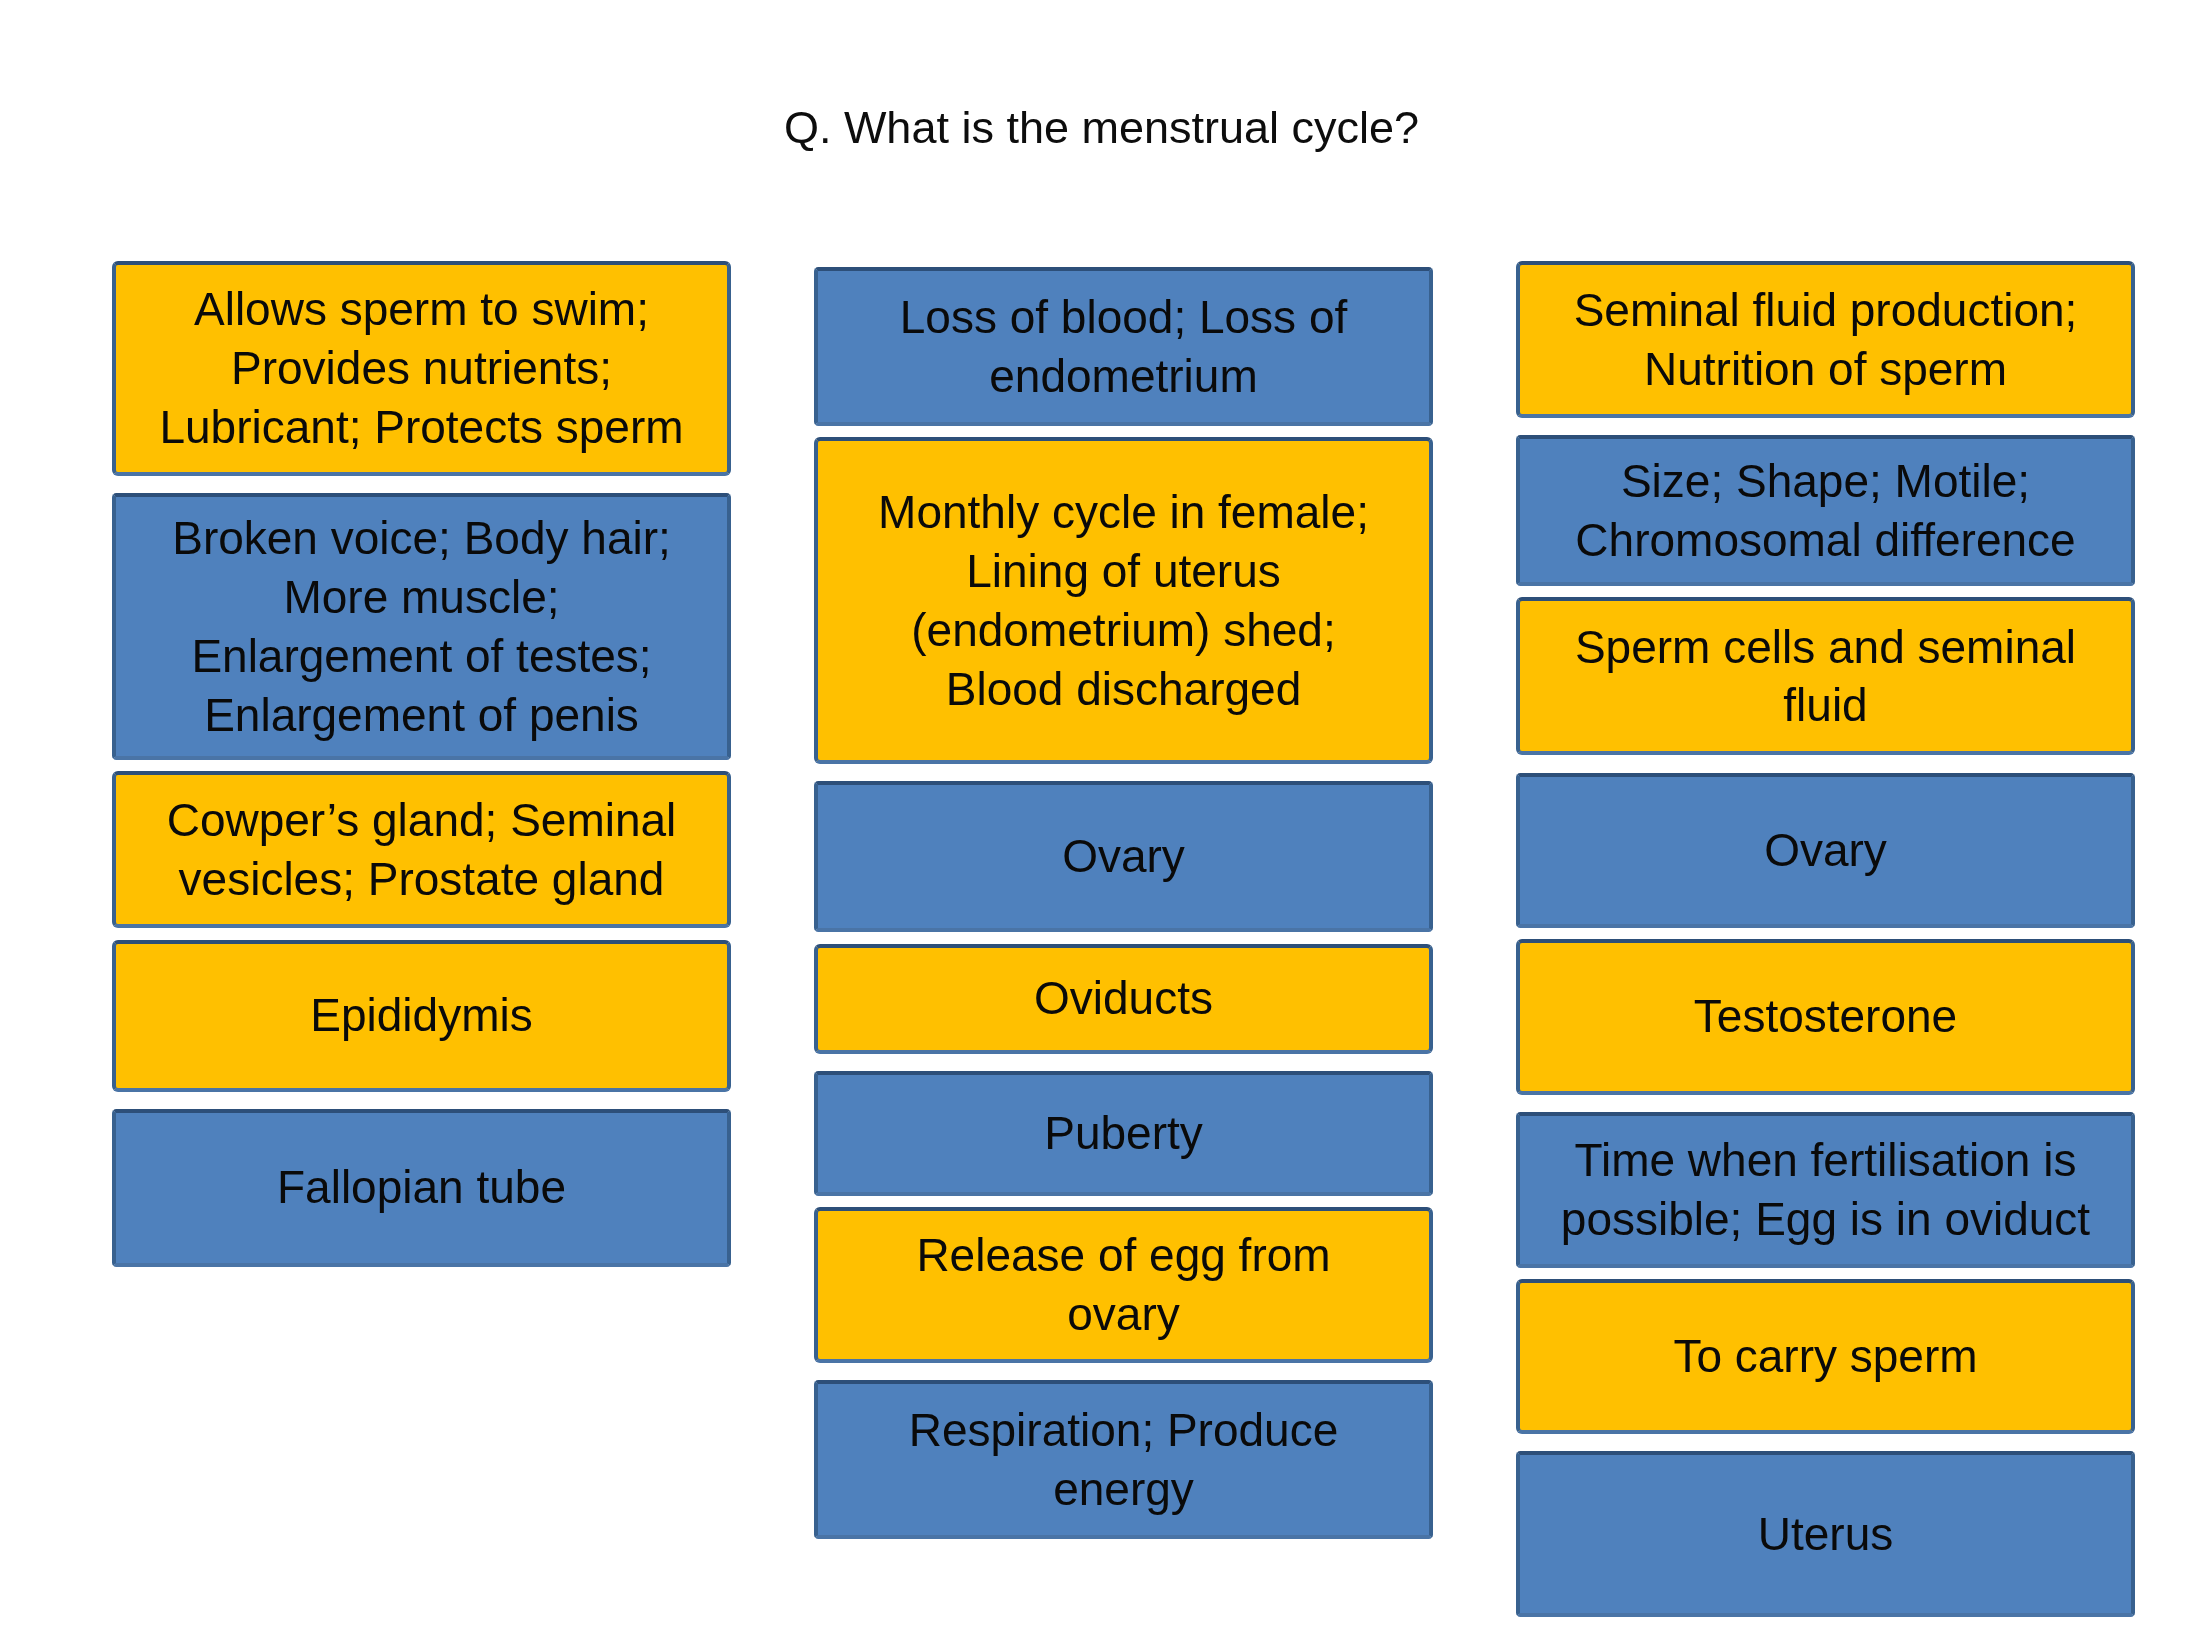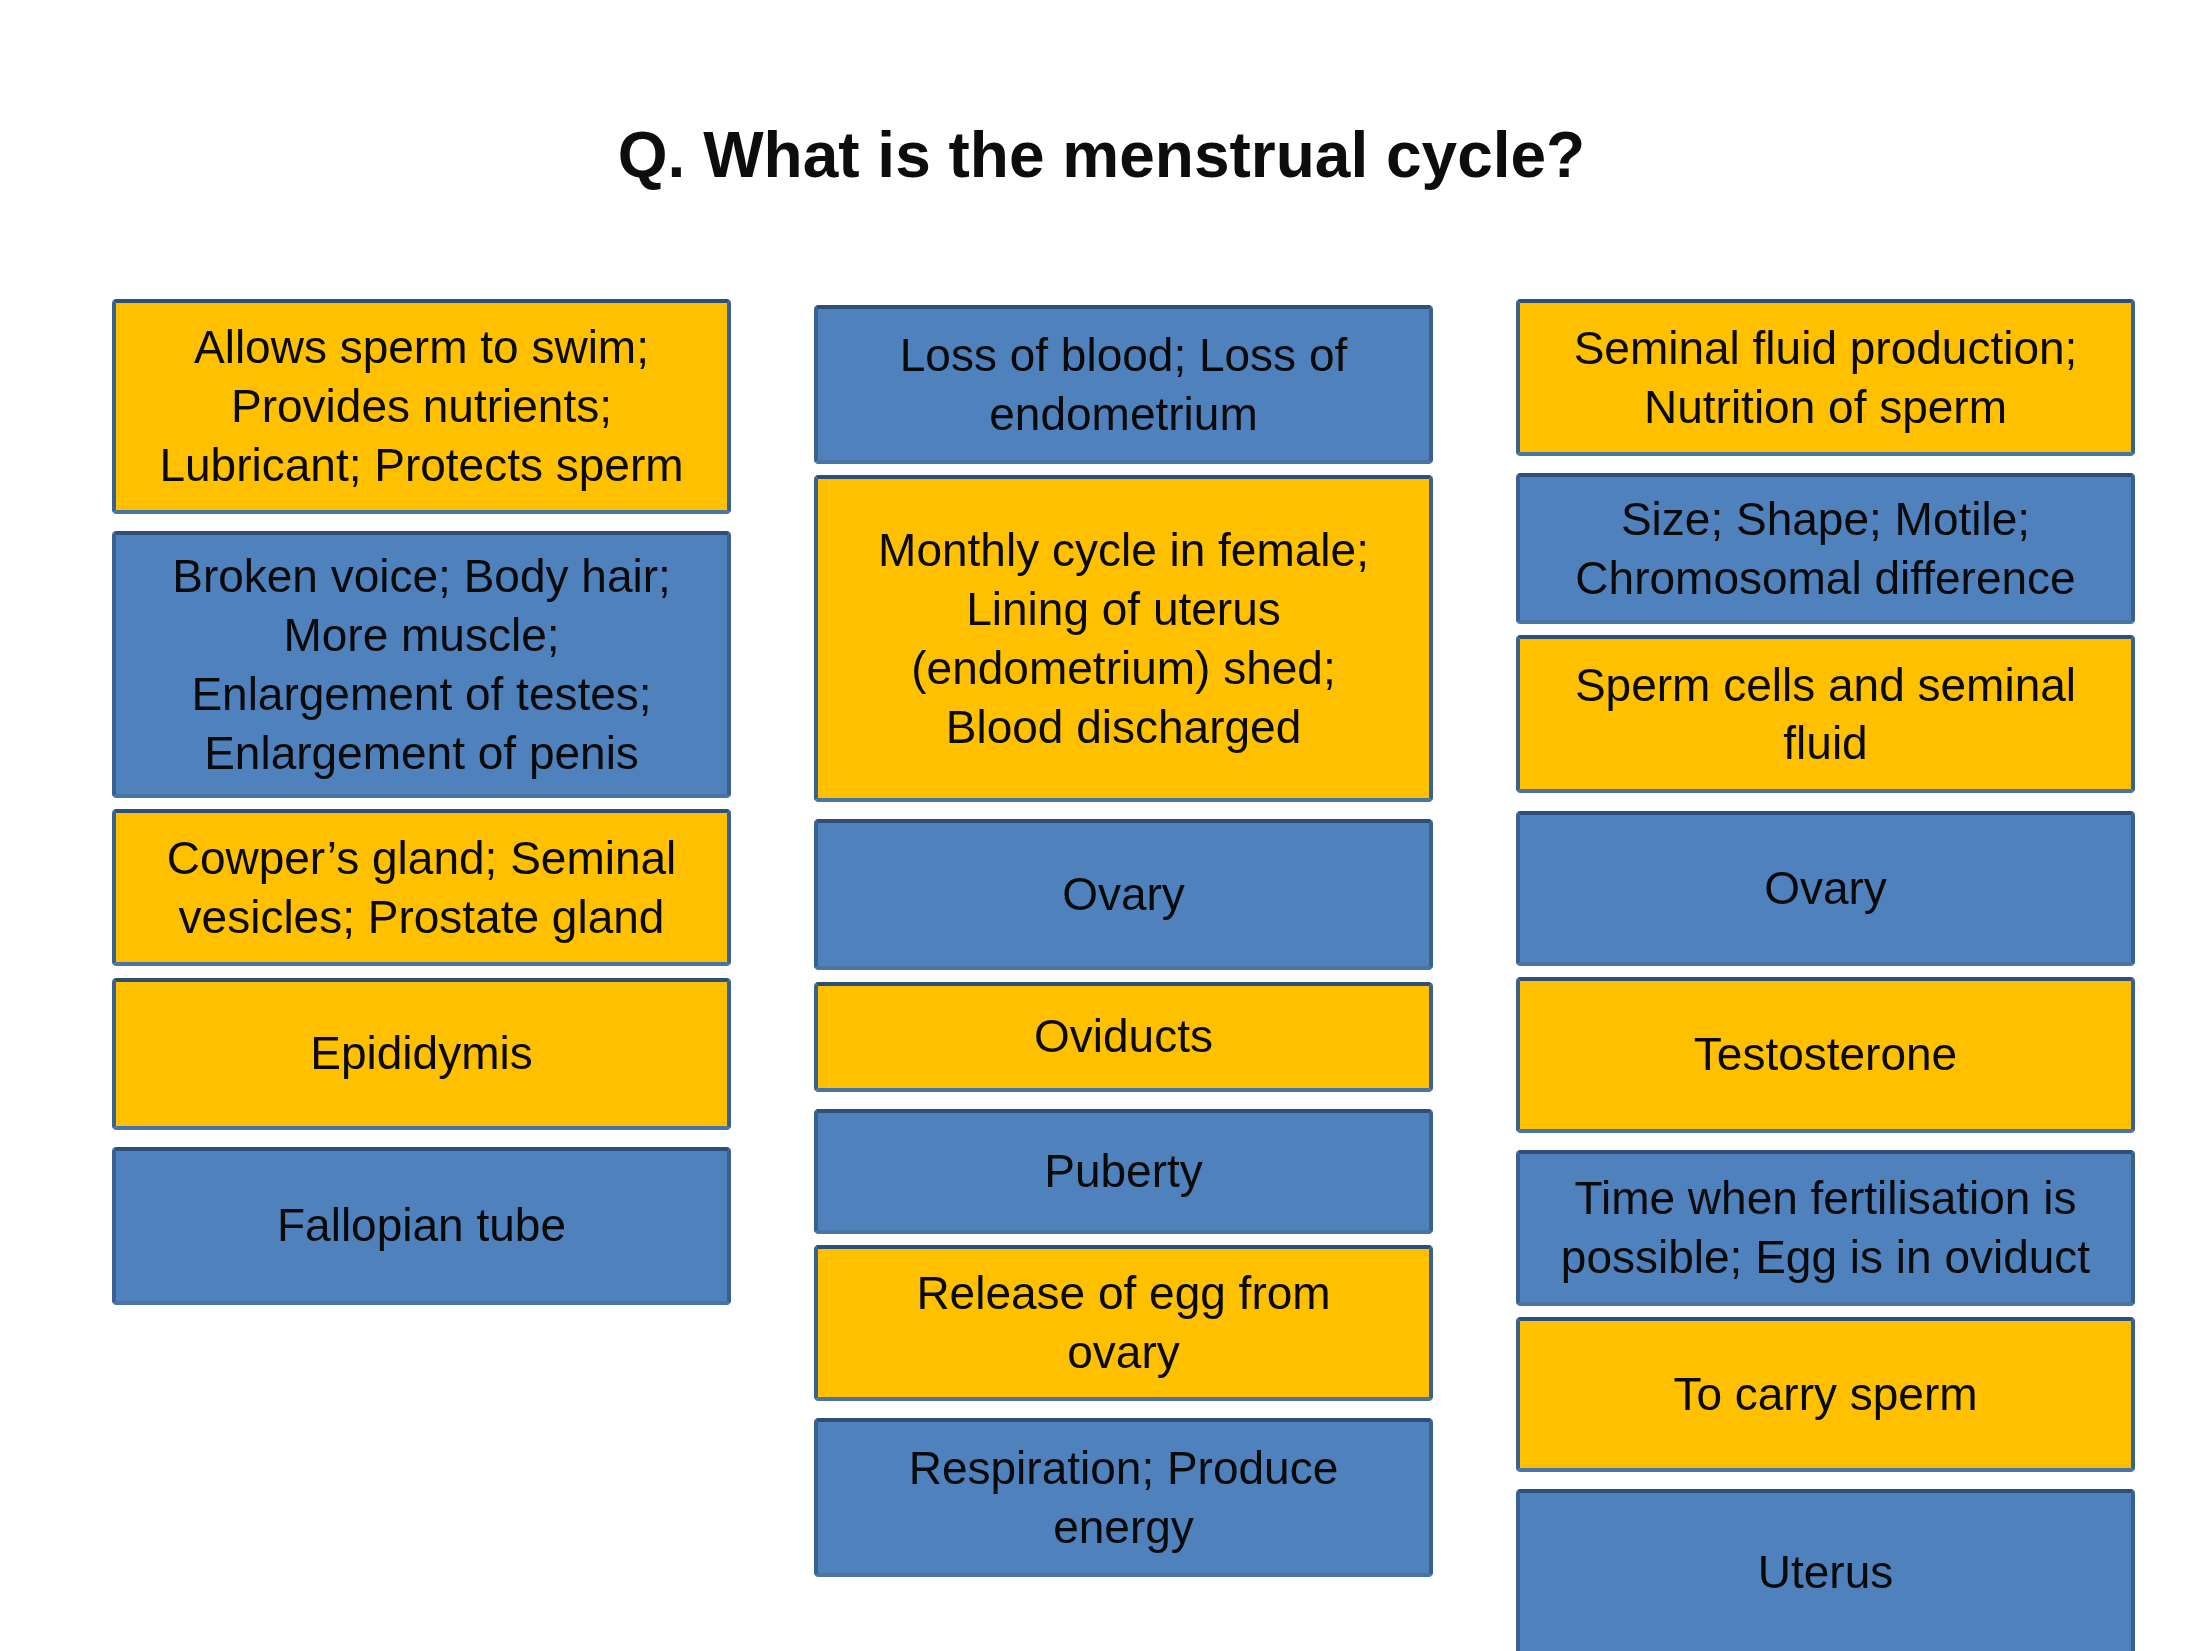--- a/index.html
+++ b/index.html
@@ -9,25 +9,25 @@
     font-family: "Liberation Sans", sans-serif;
   }
   .slide {
     position: relative;
     width: 2203px;
     height: 1652px;
     background: #ffffff;
     overflow: hidden;
   }
   .title {
-    margin: 16px;
+    margin: 0;
     padding-top: 102px;
     text-align: center;
-    font-size: 64px;
-    font-weight: 700;
+    font-size: 45px;
+    font-weight: 400;
     color: #0d0d0d;
     letter-spacing: 0px;
   }
   .board {
     display: flex;
     gap: 83px;
     padding: 0 63px 0 112px;
     margin-top: 107px;
   }
   .col {
@@ -47,21 +47,21 @@
     display: flex;
     align-items: center;
     justify-content: center;
     text-align: center;
     padding: 6.9px 19px;
     font-size: 46px;
     line-height: 1.28;
     color: #0a0a0a;
     white-space: pre-line;
   }
-  .card[data-color="orange"] { background: #FFC000; }
+  .card[data-color="orange"] { background: #FFC000; border-radius: 6px; }
   .card[data-color="blue"]   { background: #4F81BD; margin-top: 6px; }
 </style>
 </head>
 <body>
 
 <div class="slide">
 
   <h1 class="title">Q. What is the menstrual cycle?</h1>
 
   <div class="board">

